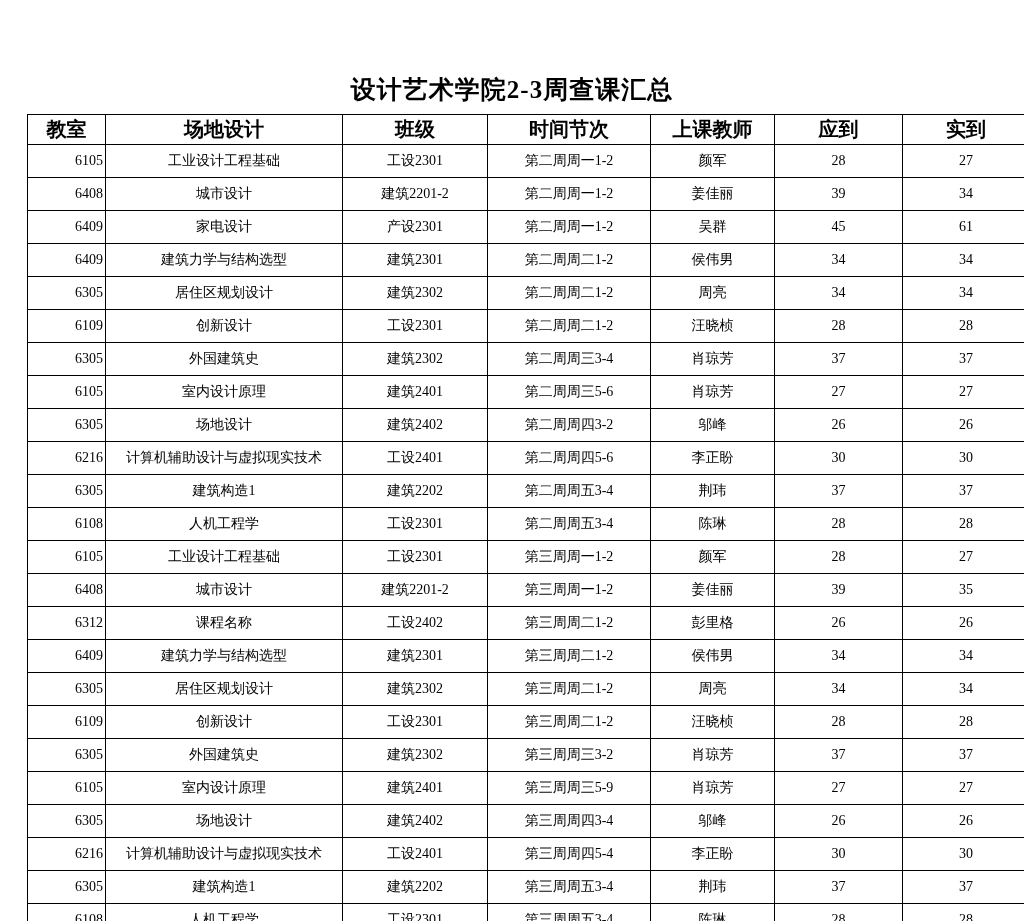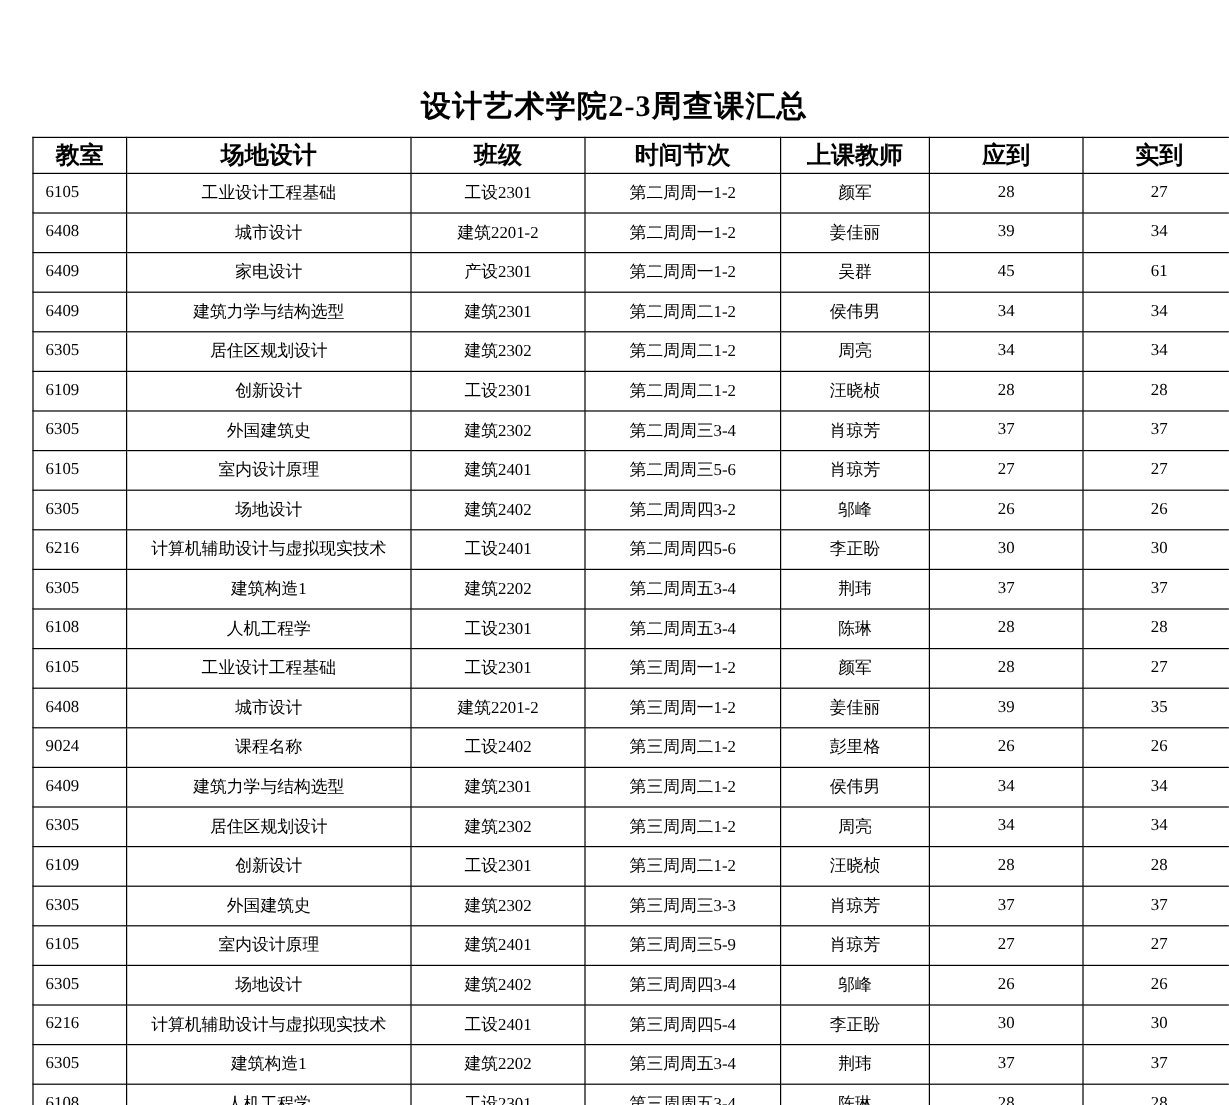--- a/index.html
+++ b/index.html
@@ -45,21 +45,21 @@
     padding: 0 2px;
     white-space: nowrap;
     overflow: hidden;
   }
   table.sheet thead th {
     font-weight: bold;
     height: 30px;
     font-size: 20px;
   }
   table.sheet tbody td.room {
-    text-align: left;
+    text-align: right;
     padding-left: 10px;
   }
   col.c-room   { width: 78px; }
   col.c-course { width: 237px; }
   col.c-class  { width: 145px; }
   col.c-time   { width: 163px; }
   col.c-teacher{ width: 124px; }
   col.c-should { width: 128px; }
   col.c-actual { width: 127px; }
 </style>
@@ -211,21 +211,21 @@
         <tr>
           <td class="room">6408</td>
           <td>城市设计</td>
           <td>建筑2201-2</td>
           <td>第三周周一1-2</td>
           <td>姜佳丽</td>
           <td>39</td>
           <td>35</td>
         </tr>
         <tr>
-          <td class="room">9024</td>
+          <td class="room">6312</td>
           <td>课程名称</td>
           <td>工设2402</td>
           <td>第三周周二1-2</td>
           <td>彭里格</td>
           <td>26</td>
           <td>26</td>
         </tr>
         <tr>
           <td class="room">6409</td>
           <td>建筑力学与结构选型</td>
@@ -250,21 +250,21 @@
           <td>工设2301</td>
           <td>第三周周二1-2</td>
           <td>汪晓桢</td>
           <td>28</td>
           <td>28</td>
         </tr>
         <tr>
           <td class="room">6305</td>
           <td>外国建筑史</td>
           <td>建筑2302</td>
-          <td>第三周周三3-3</td>
+          <td>第三周周三3-2</td>
           <td>肖琼芳</td>
           <td>37</td>
           <td>37</td>
         </tr>
         <tr>
           <td class="room">6105</td>
           <td>室内设计原理</td>
           <td>建筑2401</td>
           <td>第三周周三5-9</td>
           <td>肖琼芳</td>

